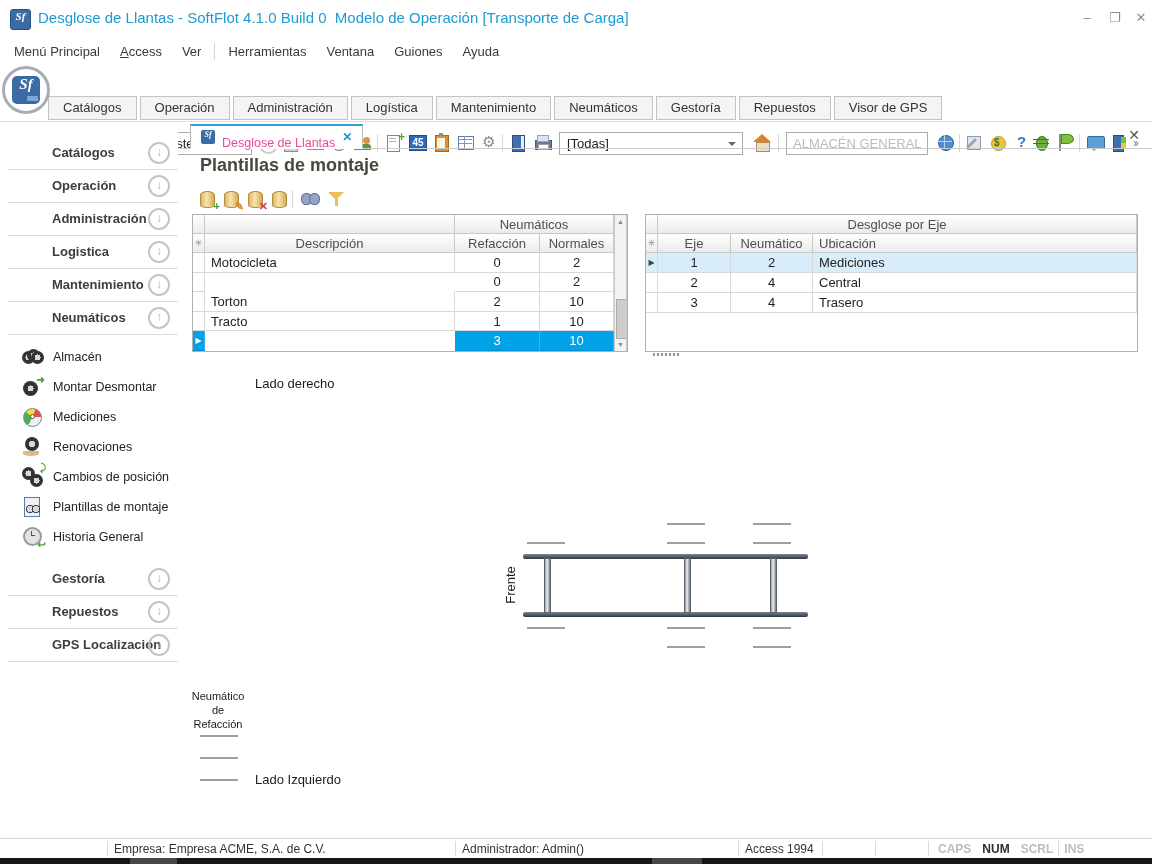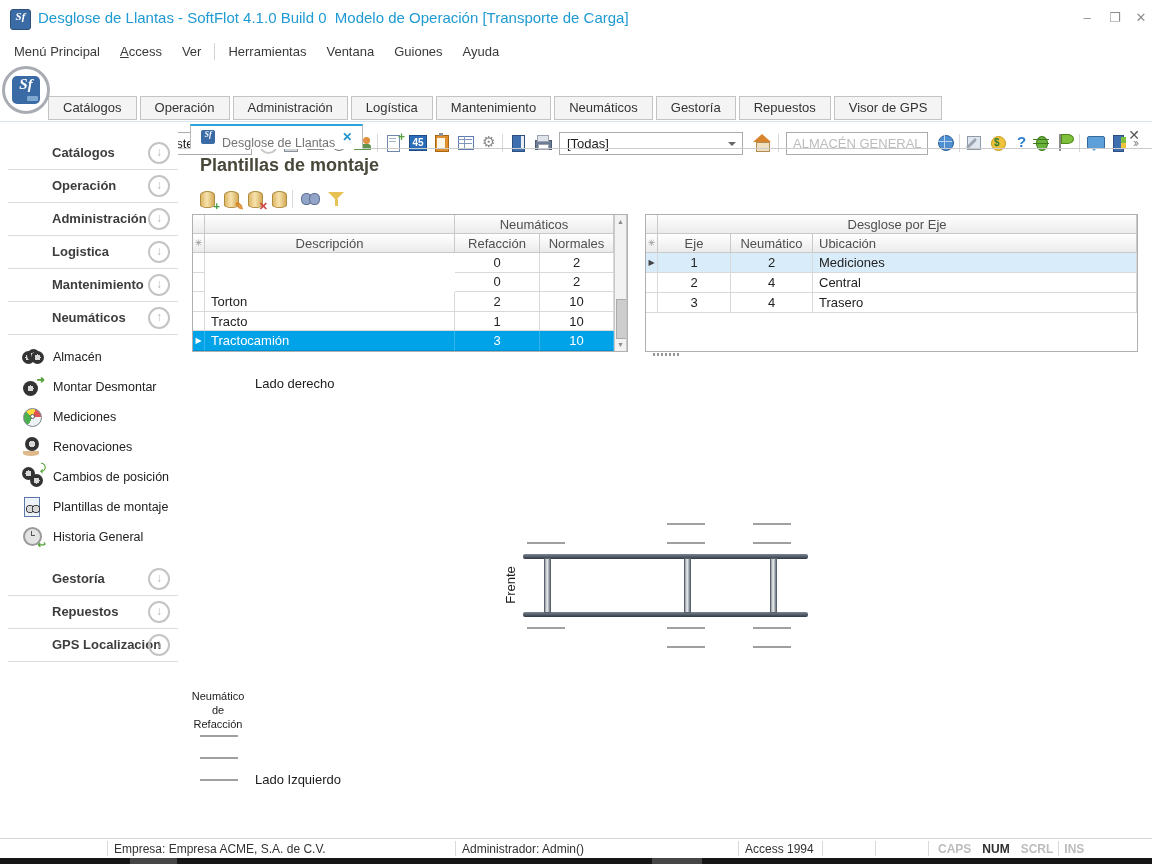--- a/index.html
+++ b/index.html
@@ -63,21 +63,21 @@
         background:radial-gradient(circle,#d8d8d8 0 3px,#333 3px 7px);}
   .garrow{position:absolute;color:#55a33a;font-weight:bold;}
 
   
   .doc-tabbar{position:absolute;left:178px;top:124px;width:974px;height:25px;border-bottom:1px solid #cbcbcb;box-sizing:border-box;}
   .doc-tab{position:absolute;left:12px;top:0;height:25px;background:#fff;border:1px solid #b9b9b9;
            border-top:2px solid #2aa3dc;border-bottom:1px solid #fff;box-sizing:border-box;
            display:flex;align-items:center;gap:7px;padding:0 10px;}
   .doc-tab-icon{width:14px;height:14px;background:#3b6ba5;border-radius:2px;color:#fff;text-align:center;
                 line-height:13px;font:italic bold 8px "Liberation Serif",serif;}
-  .doc-tab-label{font-size:12.5px;color:#737373;margin-top:12px;}
+  .doc-tab-label{font-size:12.5px;color:#ec4899;margin-top:12px;}
   .doc-tab-close{font-size:12px;color:#1f93cc;font-weight:bold;}
   .docarea-close{position:absolute;right:12px;top:3px;font-size:14px;color:#555;}
   .doc-heading{position:absolute;left:200px;top:155px;font-size:18px;font-weight:bold;color:#4a483b;}
 
   .rec-toolbar-icon{position:absolute;top:189px;width:20px;height:20px;}
   .cyl{position:absolute;left:2px;top:2px;width:13px;height:15px;
        background:linear-gradient(90deg,#dfb868,#f7e3ae 45%,#d5ab59);border:1px solid #b08c3e;
        border-radius:50% 50% 45% 45% / 24% 24% 18% 18%;}
   .badge{position:absolute;right:-2px;bottom:-2px;font-size:11px;font-weight:bold;line-height:10px;}
   .binoc i{position:absolute;width:9px;height:10px;background:#93a4c9;border:1px solid #5f6f94;border-radius:45%;}
@@ -428,41 +428,41 @@
     <div class="gc gh cg">Neumáticos</div>
 
     <div class="gc gh c1">
         <span class="selglyph">✳</span>
       </div>
     <div class="gc gh c2">Descripción</div>
     <div class="gc gh c3">Refacción</div>
     <div class="gc gh c4">Normales</div>
 
     <div class="gc c1"></div>
+    <div class="gc c2 al">Motocicleta</div>
     <div class="gc c3">0</div>
     <div class="gc c4">2</div>
 
     <div class="gc c1"></div>
     <div class="gc c3">0</div>
     <div class="gc c4">2</div>
 
     <div class="gc c1"></div>
     <div class="gc c2 al">Torton</div>
     <div class="gc c3">2</div>
     <div class="gc c4">10</div>
 
     <div class="gc c1"></div>
     <div class="gc c2 al">Tracto</div>
     <div class="gc c3">1</div>
     <div class="gc c4">10</div>
 
     <div class="gc c1 rowsel-strong">
         <span class="arrowmark">▶</span>
       </div>
-    <div class="gc c2 al rowsel-strong">Tractocamión</div>
     <div class="gc c3 rowsel-strong">3</div>
     <div class="gc c4 rowsel-strong">10</div>
   </div>
 
   <div class="grid grid-right">
     <div class="gc gh c1"></div>
     <div class="gc gh" style="grid-column:2/5;">Desglose por Eje</div>
 
     <div class="gc gh c1">
         <span class="selglyph">✳</span>

